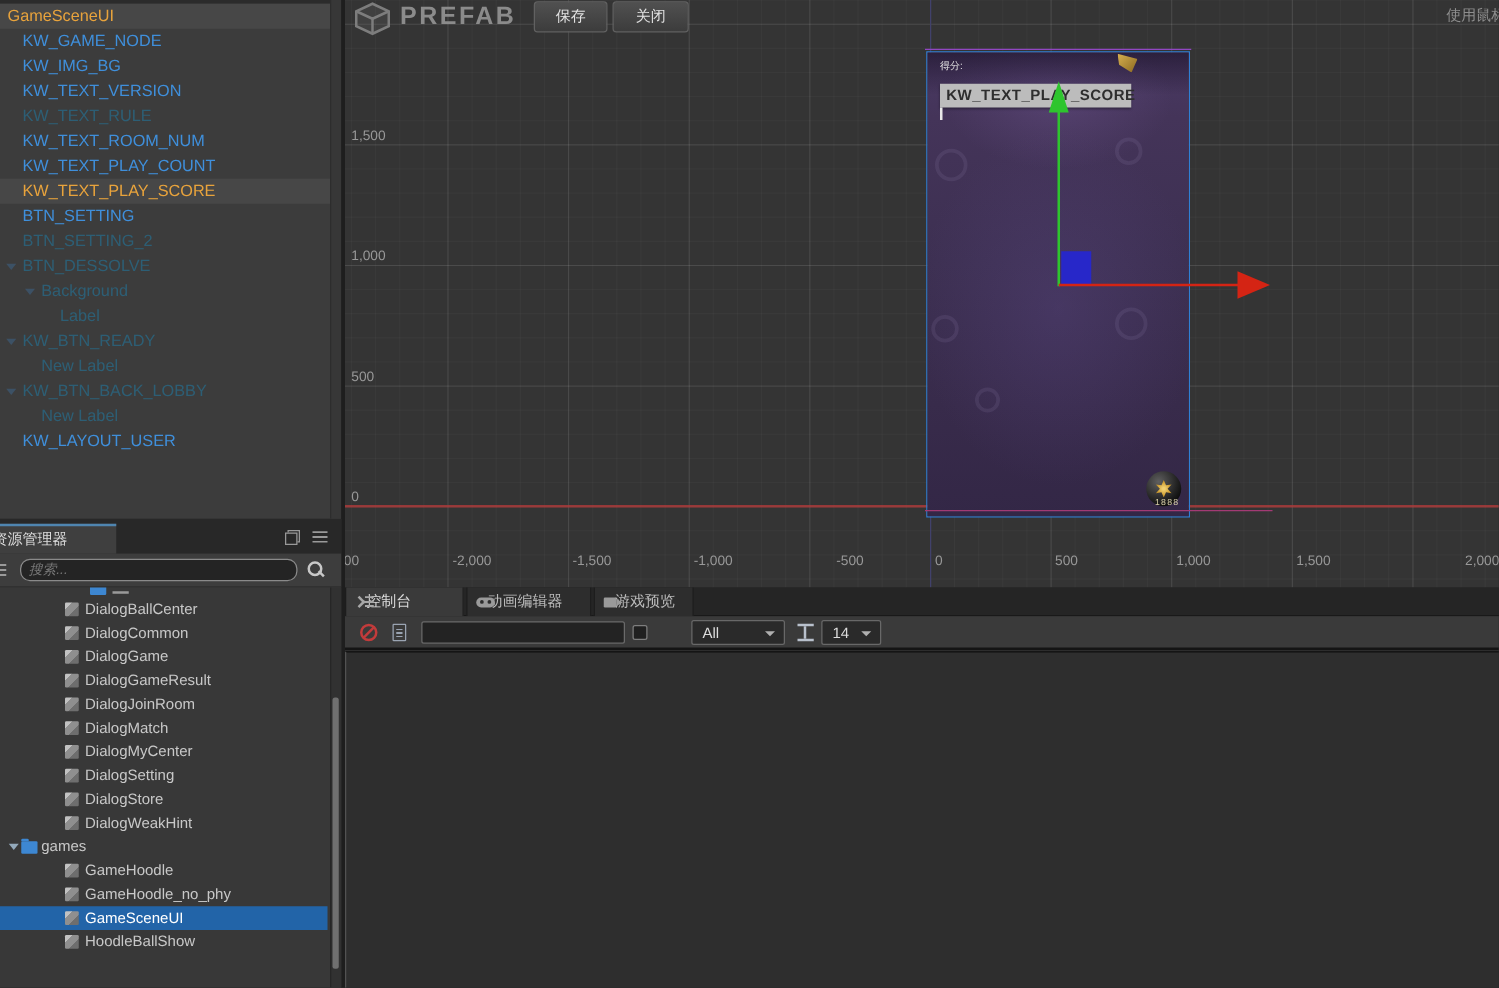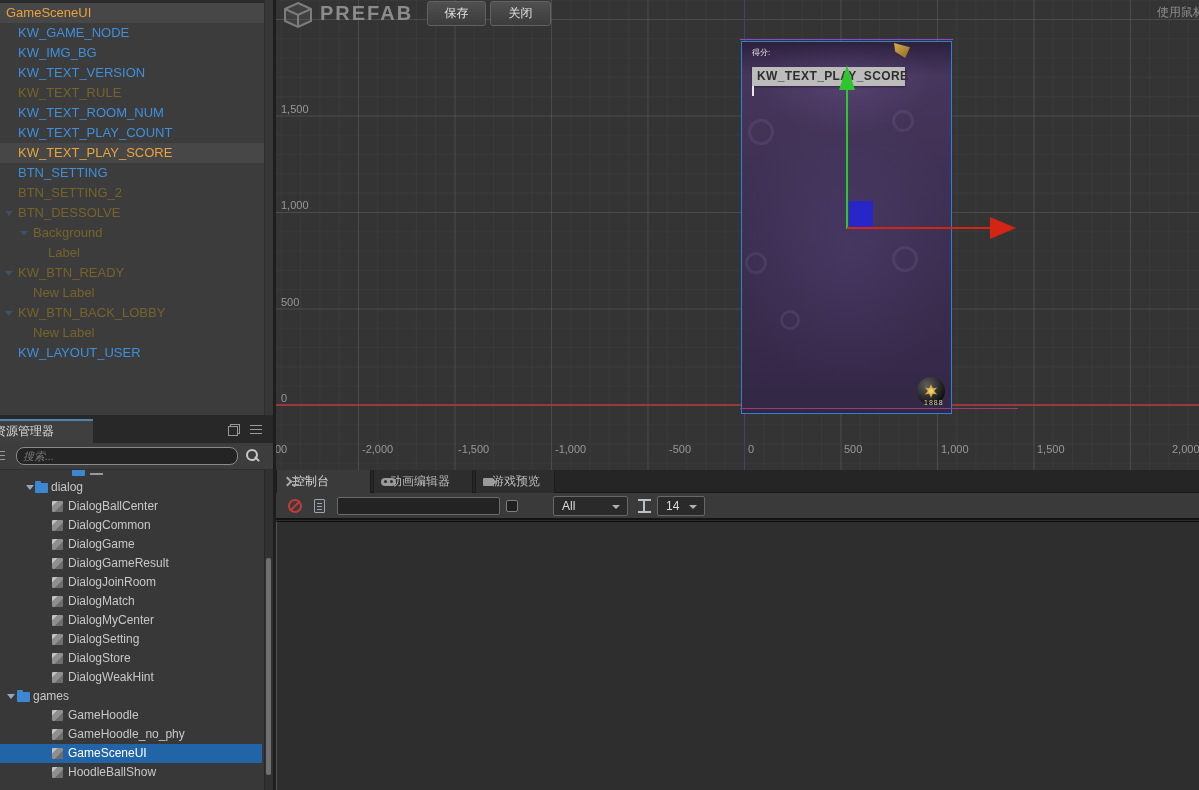--- a/index.html
+++ b/index.html
@@ -9,21 +9,21 @@
 
   
   .hierarchy-panel { position:absolute; left:0; top:0; width:273px; height:415px;
     background:#3c3c3c; overflow:hidden; }
   .hierarchy-topstrip { height:3px; background:#2b2b2b; }
   .h-row { position:relative; height:20px; line-height:20px; font-size:13px;
     white-space:nowrap; width:264px; }
   .h-row.root { background:#474747; color:#e8a33c; }
   .h-row.selected { background:#474747; color:#e8a33c; }
   .h-row.normal { color:#3f8fdb; }
-  .h-row.dim { color:#eab308; opacity:.33; }
+  .h-row.dim { color:#0ea5e9; opacity:.33; }
   .pl0 { padding-left:6px; } .pl1 { padding-left:18px; }
   .pl2 { padding-left:33px; } .pl3 { padding-left:48px; }
   .arr { position:absolute; width:0; height:0;
     border-left:4px solid transparent; border-right:4px solid transparent;
     border-top:5px solid #3e7cb8; top:8px; }
   .a1 { left:5px; } .a2 { left:20px; }
   .h-scrolltrack { position:absolute; right:0; top:0; width:9px; height:415px;
     background:#373737; border-left:1px solid #2d2d2d; }
 
   .v-divider { position:absolute; left:273px; top:0; width:3px; height:790px; background:#1e1e1e; }
@@ -230,25 +230,20 @@
       <span class="icon-filter"></span>
       <input class="search-input" type="text" placeholder="搜索..." style="">
       <span class="icon-search"></span>
     </div>
     <div class="assets-tree">
       <div class="a-row partial">
         <span class="folder-icon" style="left:72px; top:-4px;"></span>
         <span class="a-dash"></span>
       </div>
       <div class="a-row">
-        <span class="arr" style="left:26px;"></span>
-        <span class="folder-icon" style="left:35px;"></span>
-        <span class="a-label" style="left:51px;">dialog</span>
-      </div>
-      <div class="a-row">
           <span class="cube-icon"></span>
           <span class="a-label" style="left:68px;">DialogBallCenter</span>
         </div>
       <div class="a-row">
           <span class="cube-icon"></span>
           <span class="a-label" style="left:68px;">DialogCommon</span>
         </div>
       <div class="a-row">
           <span class="cube-icon"></span>
           <span class="a-label" style="left:68px;">DialogGame</span>

